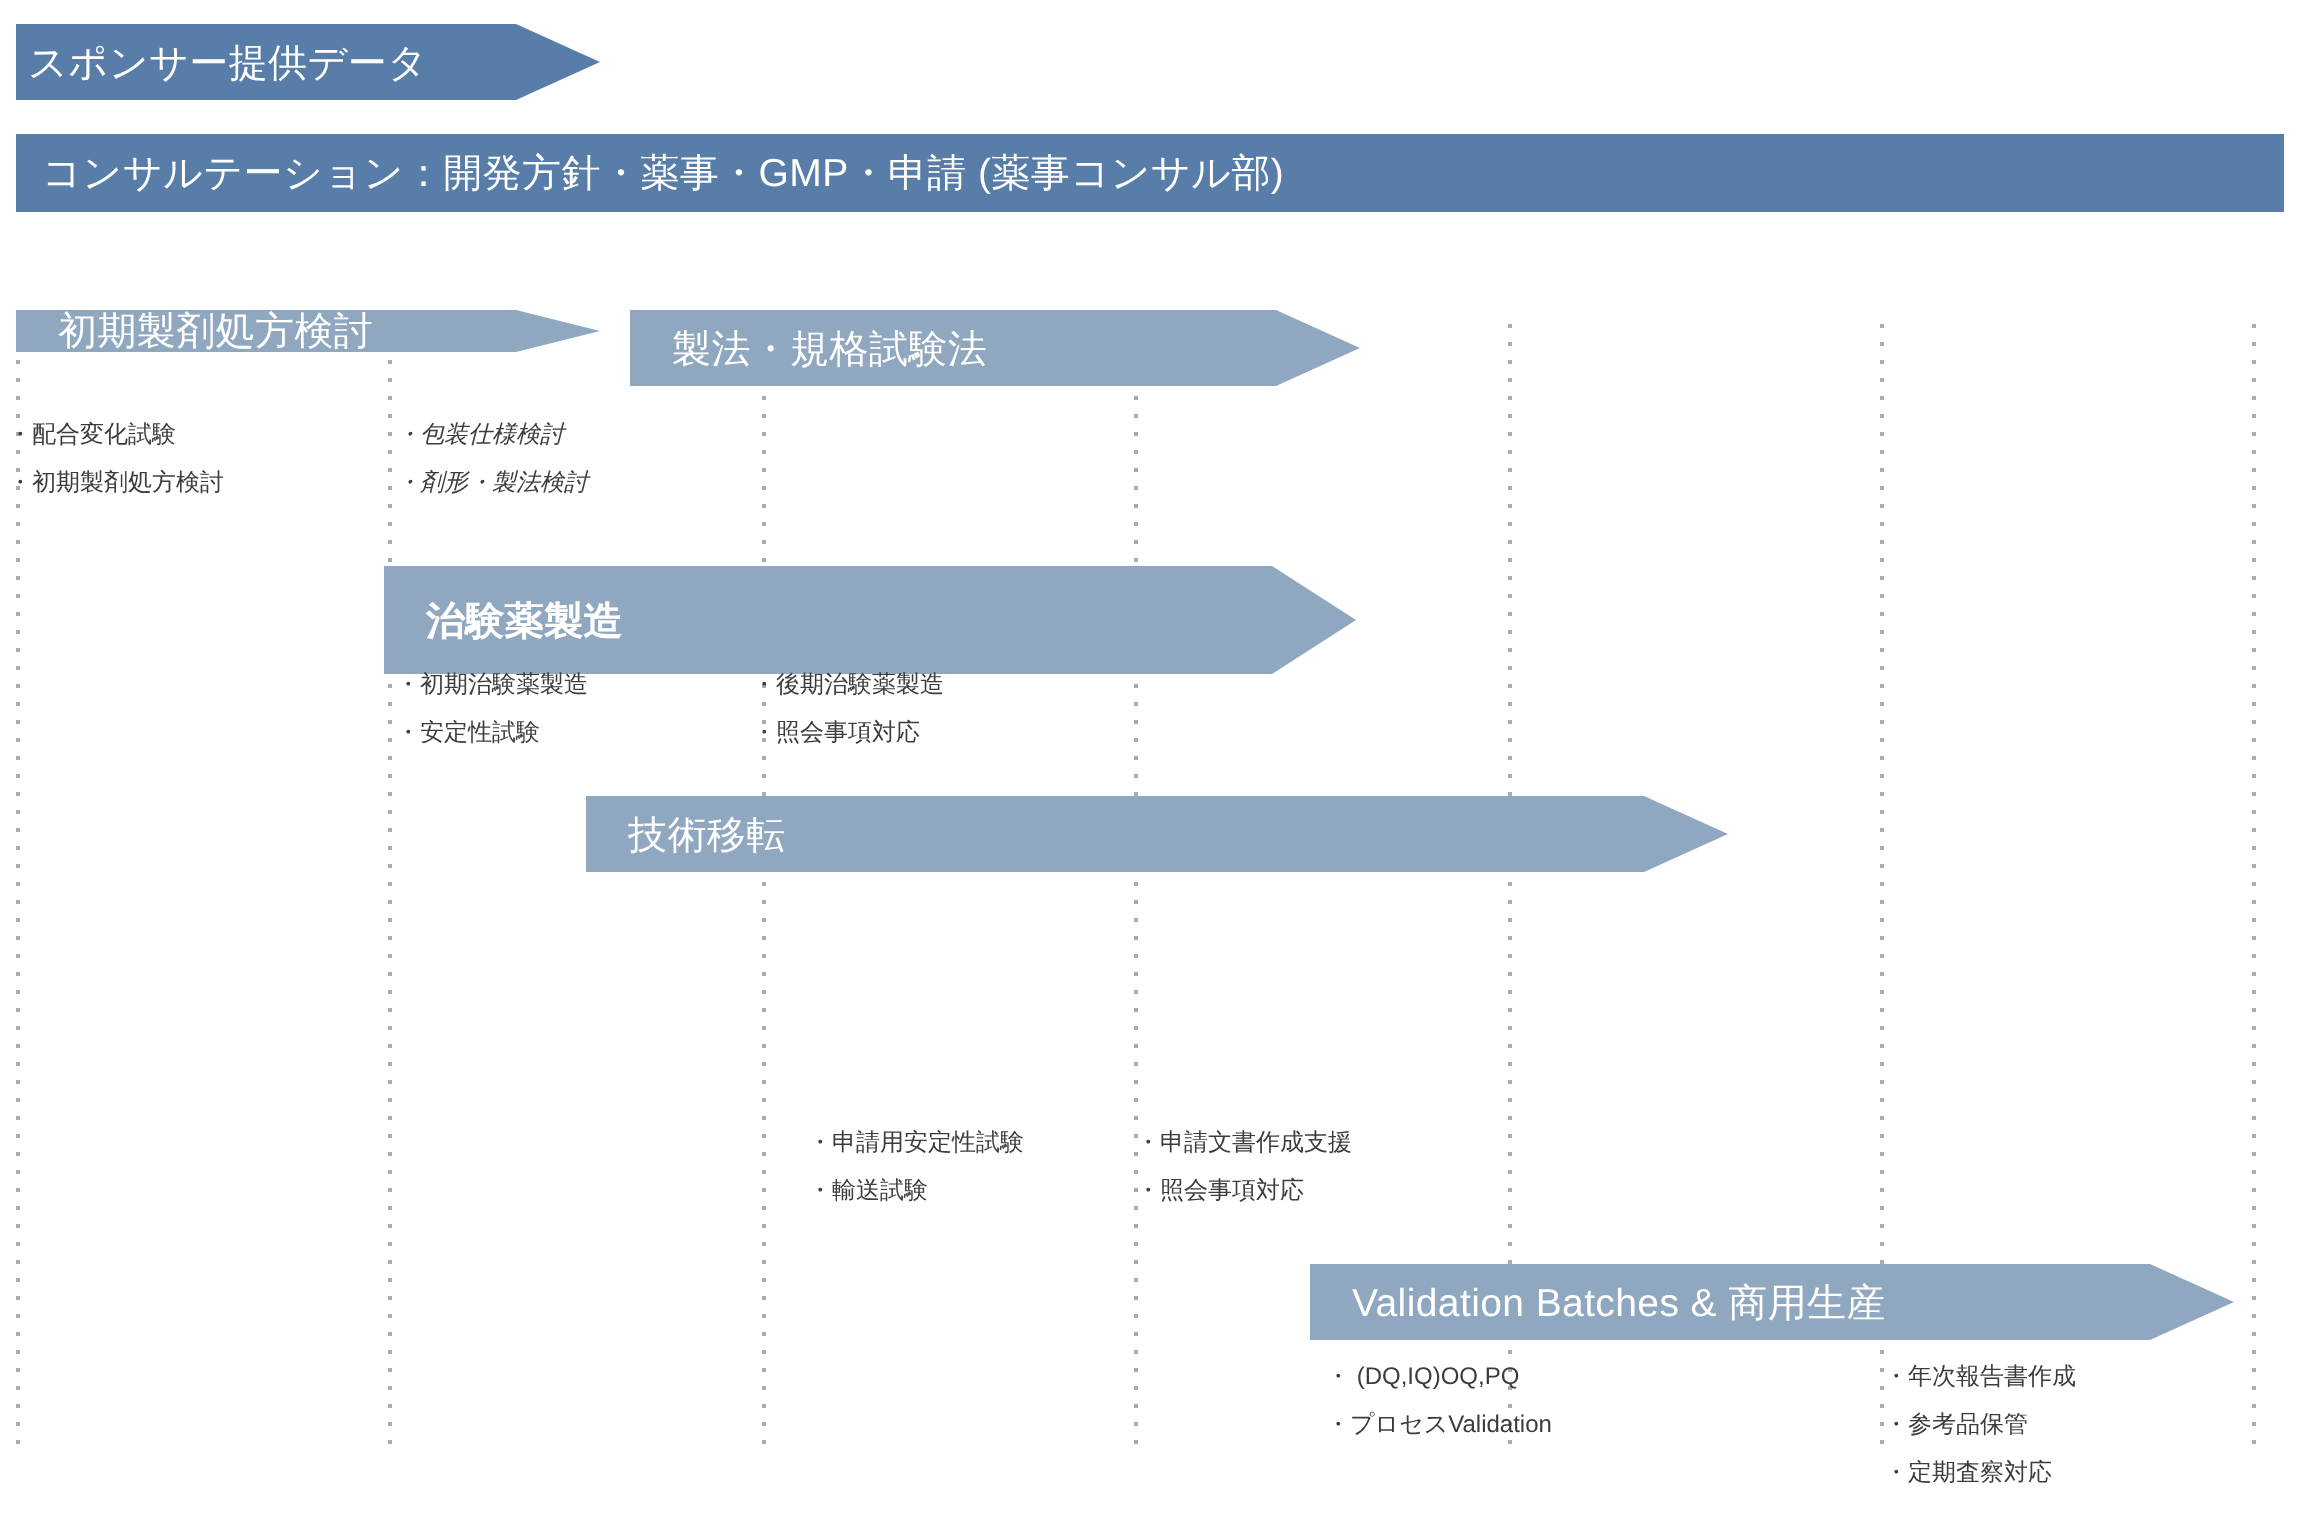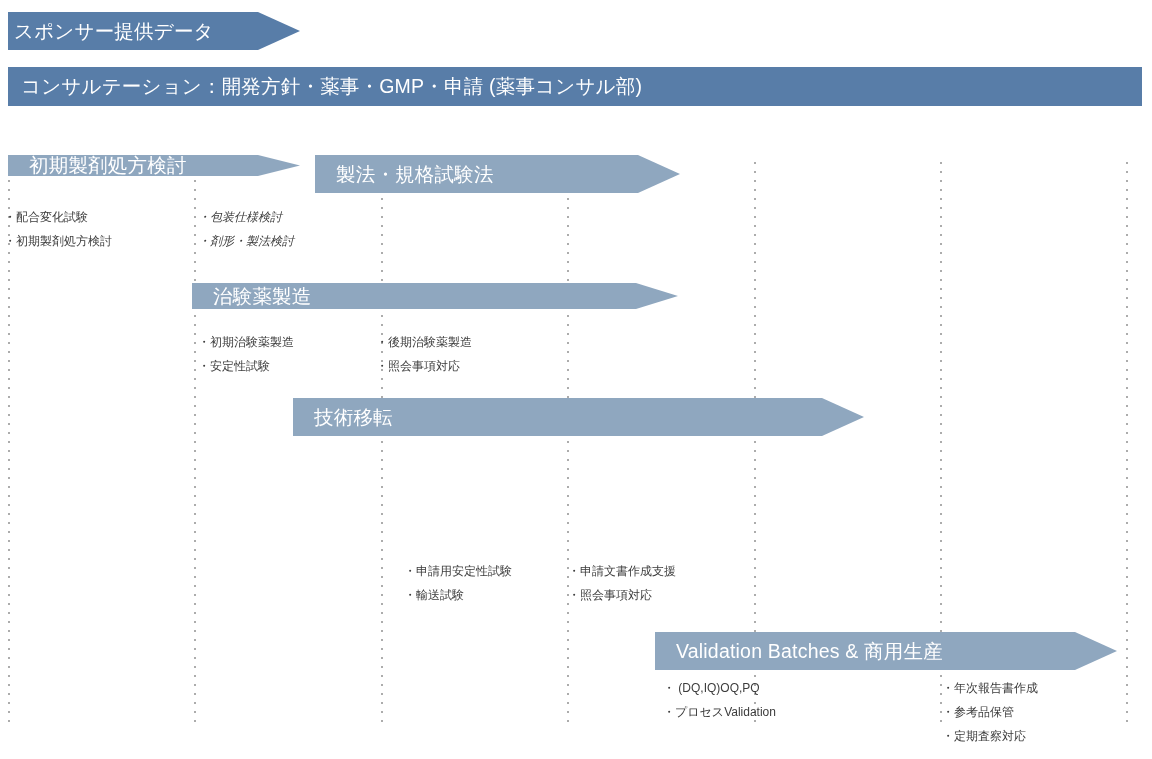--- a/index.html
+++ b/index.html
@@ -55,21 +55,21 @@
   <div class="bar" style="left:8px;top:67px;width:1134px;height:39px;">
       <span>コンサルテーション：開発方針・薬事・GMP・申請 (薬事コンサル部)</span>
     </div>
 
   <div class="parrow light" style="left:8px;top:155px;width:292px;height:21px;">
       <span>初期製剤処方検討</span>
     </div>
   <div class="parrow light" style="left:315px;top:155px;width:365px;height:38px;">
       <span>製法・規格試験法</span>
     </div>
-  <div class="parrow light" style="left:192px;top:283px;width:486px;height:26px;">
+  <div class="parrow light" style="left:192px;top:283px;width:486px;height:54px;font-weight:bold;">
       <span>治験薬製造</span>
     </div>
   <div class="parrow light" style="left:293px;top:398px;width:571px;height:38px;">
       <span>技術移転</span>
     </div>
   <div class="parrow light" style="left:655px;top:632px;width:462px;height:38px;">
       <span>Validation Batches &amp; 商用生産</span>
     </div>
 
   <div class="bullets" style="left:4px;top:205px;">

